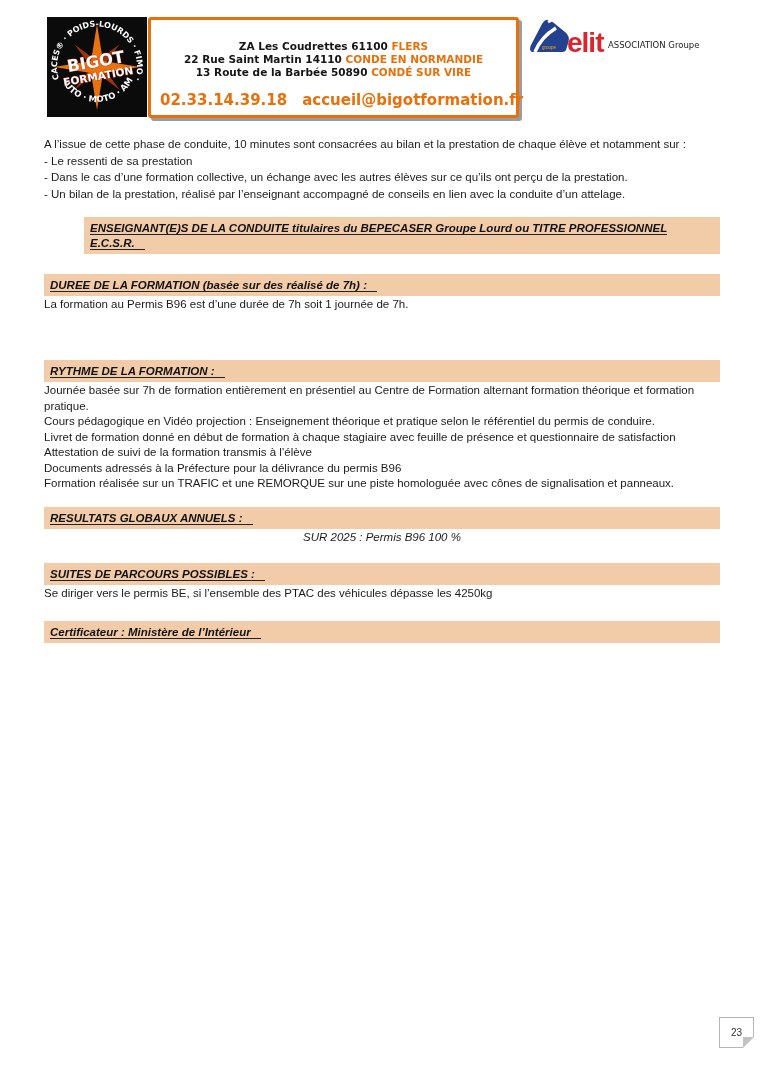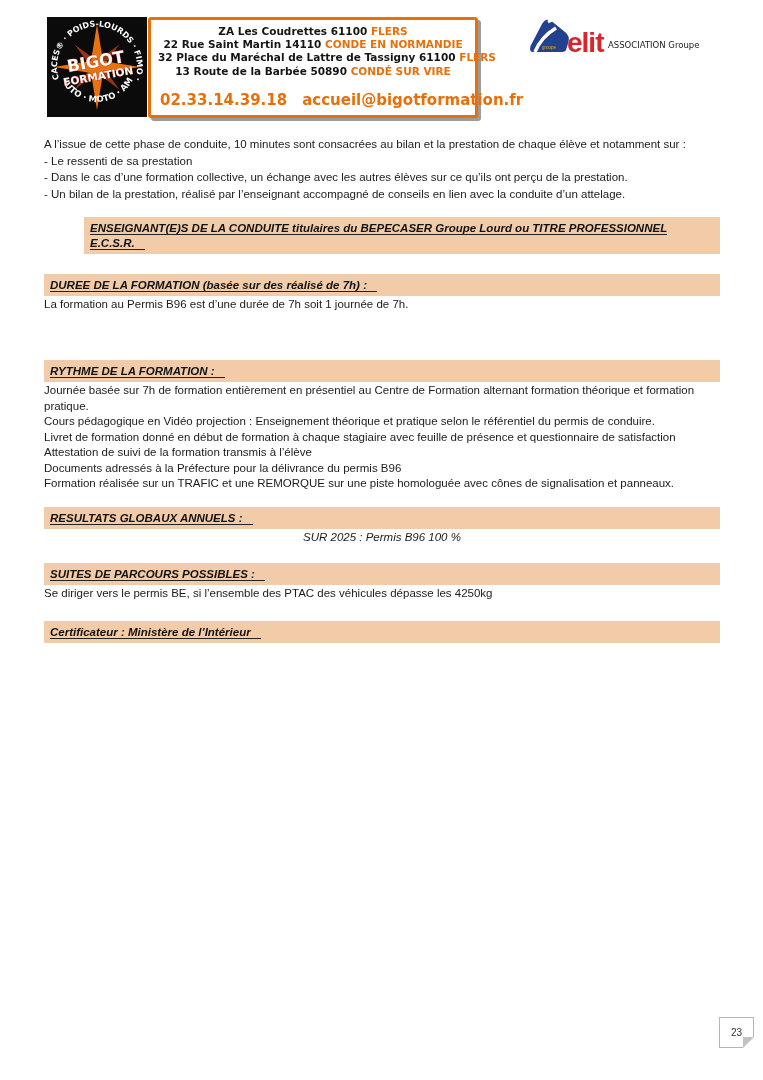--- a/index.html
+++ b/index.html
@@ -1,23 +1,23 @@
 <!DOCTYPE html>
 <html><head>
 <meta charset="utf-8">
 <style>
   html,body{margin:0;padding:0;background:#ffffff;}
   .page{position:relative;width:763px;height:1080px;background:#fff;overflow:hidden;
         font-family:"Liberation Sans",sans-serif;color:#1b1b1b;}
 
   
   .logo-box{position:absolute;left:47px;top:17px;width:100px;height:100px;}
-  .addr-box{position:absolute;left:148px;top:17px;width:330px;height:101px;box-sizing:border-box;
+  .addr-box{position:absolute;left:148px;top:17px;width:371px;height:101px;box-sizing:border-box;
             border:3px solid #e8700a;border-radius:3px;background:#fff;
-            box-shadow:3px 3px 0 #9c9c9c;display:flex;flex-direction:column;padding:5px 7px 3px;}
+            box-shadow:3px 3px 0 #9c9c9c;display:flex;flex-direction:column;padding:20px 7px 3px;}
   .addr-line{text-align:center;font-family:"DejaVu Sans",sans-serif;font-weight:bold;
              font-size:10.5px;line-height:13.2px;color:#151515;white-space:nowrap;}
   .addr-hl{color:#e8700a;}
   .contact-line{margin-top:auto;font-family:"DejaVu Sans",sans-serif;font-weight:bold;
                 font-size:15px;color:#e8700a;display:flex;gap:15px;padding:0 2px 3px 2px;white-space:nowrap;}
   .elit{position:absolute;left:528px;top:13px;display:flex;align-items:flex-end;height:42px;}
   .elit-text{font-family:"Liberation Sans",sans-serif;font-size:28px;font-weight:bold;
              color:#d9262c;line-height:0.85;margin-left:-7px;letter-spacing:-1px;}
   .assoc{position:absolute;left:608px;top:40px;font-size:8.5px;color:#222;
          font-family:"DejaVu Sans",sans-serif;}
@@ -66,21 +66,20 @@
       <g transform="rotate(-10 50 52)">
         <text x="50" y="50" text-anchor="middle" font-size="16.5" font-weight="bold" fill="#ffffff" stroke="#b92d1a" stroke-width="0.8" paint-order="stroke" font-family="DejaVu Sans, sans-serif">BIGOT</text>
         <text x="50" y="63" text-anchor="middle" font-size="10.5" font-weight="bold" fill="#ffffff" stroke="#b92d1a" stroke-width="0.7" paint-order="stroke" font-family="DejaVu Sans, sans-serif">FORMATION</text>
       </g>
     </svg>
   </div>
 
   <div class="addr-box">
     <div class="addr-line"><span>ZA Les Coudrettes 61100 </span><span class="addr-hl">FLERS</span></div>
     <div class="addr-line"><span>22 Rue Saint Martin 14110 </span><span class="addr-hl">CONDE EN NORMANDIE</span></div>
-    <div class="addr-line"><span>32 Place du Maréchal de Lattre de Tassigny 61100 </span><span class="addr-hl">FLERS</span></div>
     <div class="addr-line"><span>13 Route de la Barbée 50890 </span><span class="addr-hl">CONDÉ SUR VIRE</span></div>
     <div class="contact-line">
       <span>02.33.14.39.18</span>
       <span>accueil@bigotformation.fr</span>
     </div>
   </div>
 
   <div class="elit">
     <svg viewBox="0 0 46 40" width="46" height="40">
       <path d="M5,37 Q1,37 2.5,31 L14,9 Q18,2 24,6.5 L37,17 Q42,21 40.5,27 L38,35 Q37,37 33,37 Z" fill="#23418f"></path>

